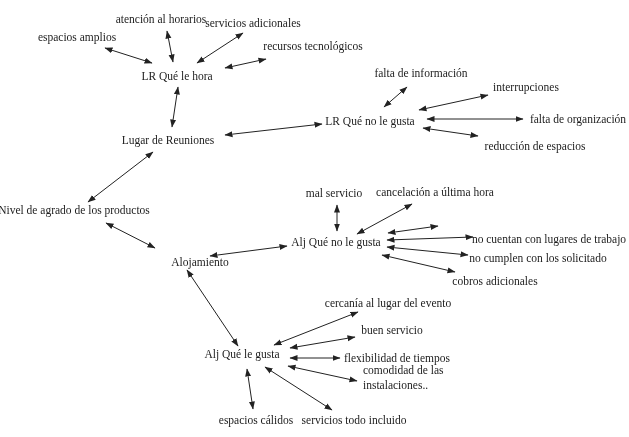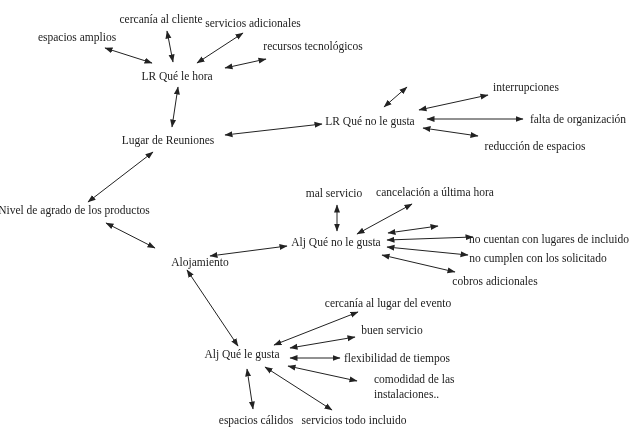--- a/index.html
+++ b/index.html
@@ -79,39 +79,40 @@
     <line x1="187" y1="270" x2="238" y2="346" marker-start="url(#ahS)" marker-end="url(#ahE)"></line>
     <line x1="274" y1="345" x2="358" y2="312" marker-start="url(#ahS)" marker-end="url(#ahE)"></line>
     <line x1="290" y1="348" x2="355" y2="337" marker-start="url(#ahS)" marker-end="url(#ahE)"></line>
     <line x1="290" y1="358" x2="340" y2="358" marker-start="url(#ahS)" marker-end="url(#ahE)"></line>
     <line x1="288" y1="366" x2="357" y2="381" marker-start="url(#ahS)" marker-end="url(#ahE)"></line>
     <line x1="247" y1="369" x2="253" y2="409" marker-start="url(#ahS)" marker-end="url(#ahE)"></line>
     <line x1="265" y1="367" x2="332" y2="410" marker-start="url(#ahS)" marker-end="url(#ahE)"></line>
   </svg>
 
   <div class="node" style="left:77px;  top:37px;">espacios amplios</div>
-  <div class="node" style="left:161px; top:19px;">cercanía al cliente</div>
+  <div class="node" style="left:161px; top:19px;">atención al horarios</div>
   <div class="node" style="left:313px; top:46px;">recursos tecnológicos</div>
   <div class="node" style="left:253px; top:23px;">servicios adicionales</div>
   <div class="node" style="left:177px; top:76px;">LR Qué le hora</div>
+  <div class="node" style="left:421px; top:73px;">falta de información</div>
   <div class="node" style="left:526px; top:87px;">interrupciones</div>
   <div class="node" style="left:370px; top:121px;">LR Qué no le gusta</div>
   <div class="node" style="left:578px; top:119px;">falta de organización</div>
   <div class="node" style="left:535px; top:146px;">reducción de espacios</div>
   <div class="node" style="left:168px; top:140px;">Lugar de Reuniones</div>
   <div class="node" style="left:74px;  top:210px;">Nivel de agrado de los productos</div>
   <div class="node" style="left:334px; top:193px;">mal servicio</div>
   <div class="node" style="left:435px; top:192px;">cancelación a última hora</div>
   <div class="node" style="left:336px; top:242px;">Alj Qué no le gusta</div>
-  <div class="node" style="left:549px; top:239px;">no cuentan con lugares de incluido</div>
+  <div class="node" style="left:549px; top:239px;">no cuentan con lugares de trabajo</div>
   <div class="node" style="left:538px; top:258px;">no cumplen con los solicitado</div>
   <div class="node" style="left:495px; top:281px;">cobros adicionales</div>
   <div class="node" style="left:177px; top:262px;margin-left:23px;">Alojamiento</div>
   <div class="node" style="left:388px; top:303px;">cercanía al lugar del evento</div>
   <div class="node" style="left:392px; top:330px;">buen servicio</div>
   <div class="node" style="left:242px; top:354px;">Alj Qué le gusta</div>
   <div class="node" style="left:397px; top:358px;">flexibilidad de tiempos</div>
-  <div class="node multiline" style="left:363px; top:372px;margin-left:11px;">comodidad de las
+  <div class="node multiline" style="left:363px; top:363px;">comodidad de las
 instalaciones..</div>
   <div class="node" style="left:256px; top:420px;">espacios cálidos</div>
   <div class="node" style="left:354px; top:420px;">servicios todo incluido</div>
 
 </div>
 
 </body></html>

